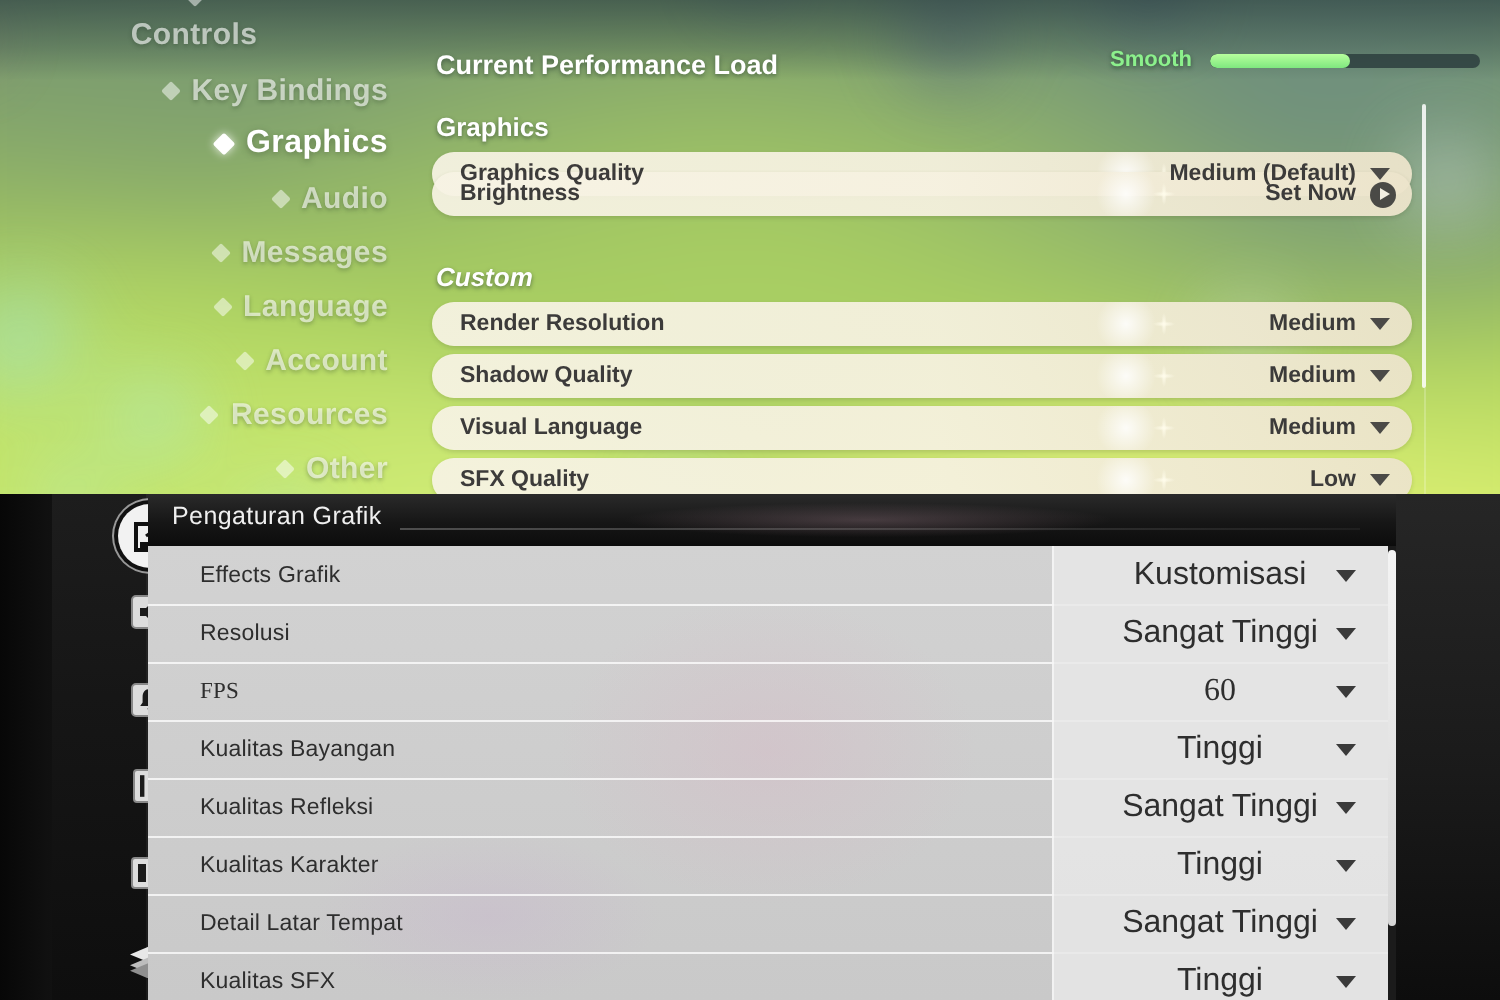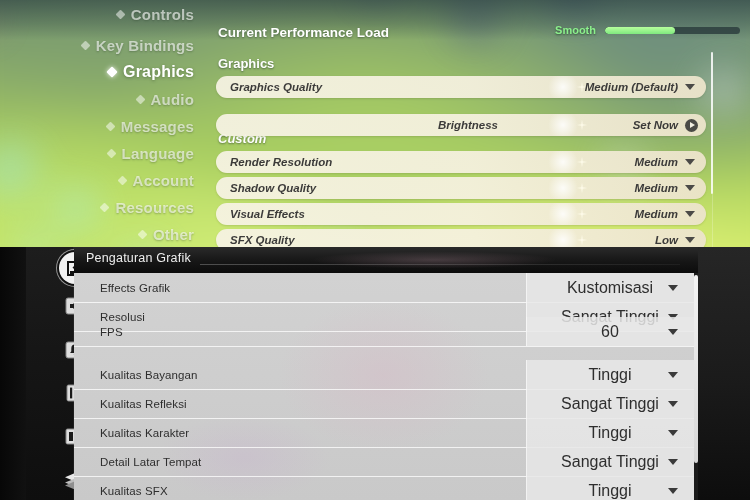--- a/index.html
+++ b/index.html
@@ -53,21 +53,21 @@
   #perf-title{font-size:13.5px;font-weight:bold;color:#fff;text-shadow:0 1px 2px rgba(30,50,40,.5);}
   #perf-meter{position:absolute;right:10px;top:10px;display:flex;align-items:center;gap:9px;}
   #perf-status{font-size:11px;font-weight:bold;color:#8cf08c;text-shadow:0 1px 2px rgba(20,50,30,.6);}
   #perf-bar{width:135px;height:7px;border-radius:4px;background:rgba(45,62,62,.85);overflow:hidden;}
   #perf-bar-fill{height:100%;border-radius:4px;background:linear-gradient(180deg,#b7ff9d,#7fe87f);}
 
   .section-label{position:absolute;left:8px;font-size:13px;font-weight:bold;color:#fff;
     text-shadow:0 1px 2px rgba(30,50,40,.55);}
   .opt-row{position:absolute;left:6px;width:490px;height:22px;border-radius:11px;
     background:linear-gradient(90deg,rgba(247,243,228,.93) 0%,rgba(246,241,224,.93) 52%,rgba(236,228,203,.95) 100%);
-    box-shadow:0 1px 2px rgba(60,70,40,.18);display:flex;align-items:center;overflow:hidden;font-style:italic;}
+    box-shadow:0 1px 2px rgba(60,70,40,.18);display:flex;align-items:center;overflow:hidden;}
   .opt-row .spark{position:absolute;width:34px;height:34px;top:-6px;
     background:radial-gradient(circle,rgba(255,255,255,.85) 0%,rgba(255,255,255,0) 62%);}
   .opt-row .spark4{position:absolute;top:3px;width:16px;height:16px;
     background:radial-gradient(ellipse 2px 8px at 50% 50%,rgba(255,252,235,.95),rgba(255,252,235,0) 70%),
                radial-gradient(ellipse 8px 2px at 50% 50%,rgba(255,252,235,.95),rgba(255,252,235,0) 70%);}
   .opt-name{position:relative;z-index:2;margin-left:14px;font-size:11.5px;font-weight:bold;color:#3c3b3a;}
   .opt-value{position:absolute;right:28px;z-index:2;font-size:11.5px;font-weight:bold;color:#3c3b3a;}
   .opt-caret{position:absolute;right:11px;z-index:2;width:0;height:0;
     border-left:5px solid transparent;border-right:5px solid transparent;border-top:6px solid #4b4a47;}
   .opt-circle{position:absolute;right:8px;z-index:2;width:13px;height:13px;border-radius:50%;
@@ -125,21 +125,21 @@
 <body>
 
 <div id="root">
 
   <div id="top-panel">
     <div class="bg-blur bg-layer-1"></div>
     <div class="bg-blur bg-layer-2"></div>
     <div class="top-scrim"></div>
 
     <div id="top-nav">
-        <div class="nav-item" style="top: 2px;">
+        <div class="nav-item" style="top: 2px; flex-direction: column;">
           <span class="nav-diamond"></span>
           <span class="nav-label">Controls</span>
         </div>
         <div class="nav-item" style="top: 33px;">
           <span class="nav-diamond"></span>
           <span class="nav-label">Key Bindings</span>
         </div>
         <div class="nav-item active" style="top: 60px;">
           <span class="nav-diamond"></span>
           <span class="nav-label">Graphics</span>
@@ -184,21 +184,21 @@
       <div id="top-scrolltrack"></div>
     <div class="section-label" style="top: 42px;">Graphics</div>
         <div class="section-label" style="top: 117px; font-style: italic;">Custom</div>
         <div class="opt-row" style="top: 62px;">
           <span class="spark" style="left: 330px;"></span>
           <span class="spark4" style="left: 358px;"></span>
           <span class="opt-name">Graphics Quality</span>
           <span class="opt-value">Medium (Default)</span>
           <span class="opt-caret"></span>
         </div>
-        <div class="opt-row" style="top: 100px; justify-content: center;">
+        <div class="opt-row" style="top: 72px;">
           <span class="spark" style="left: 330px;"></span>
           <span class="spark4" style="left: 358px;"></span>
           <span class="opt-name">Brightness</span>
           <span class="opt-value">Set Now</span>
           <span class="opt-circle">
             <i></i>
           </span>
         </div>
         <div class="opt-row" style="top: 137px;">
           <span class="spark" style="left: 330px;"></span>
@@ -210,21 +210,21 @@
         <div class="opt-row" style="top: 163px;">
           <span class="spark" style="left: 330px;"></span>
           <span class="spark4" style="left: 358px;"></span>
           <span class="opt-name">Shadow Quality</span>
           <span class="opt-value">Medium</span>
           <span class="opt-caret"></span>
         </div>
         <div class="opt-row" style="top: 189px;">
           <span class="spark" style="left: 330px;"></span>
           <span class="spark4" style="left: 358px;"></span>
-          <span class="opt-name">Visual Effects</span>
+          <span class="opt-name">Visual Language</span>
           <span class="opt-value">Medium</span>
           <span class="opt-caret"></span>
         </div>
         <div class="opt-row" style="top: 215px; align-items: center;">
           <span class="spark" style="left: 330px;"></span>
           <span class="spark4" style="left: 358px;"></span>
           <span class="opt-name">SFX Quality</span>
           <span class="opt-value">Low</span>
           <span class="opt-caret"></span>
         </div>
@@ -303,21 +303,21 @@
             <span class="bp-row-caret"></span>
           </div>
         </div>
         <div class="bp-row" style="top: 29px;">
           <span class="bp-row-name">Resolusi</span>
           <div class="bp-row-val-cell">
             <span class="bp-row-val">Sangat Tinggi</span>
             <span class="bp-row-caret"></span>
           </div>
         </div>
-        <div class="bp-row" style="top: 44px;">
+        <div class="bp-row" style="top: 58px; font-family: Liberation Serif, serif;">
           <span class="bp-row-name">FPS</span>
           <div class="bp-row-val-cell">
             <span class="bp-row-val">60</span>
             <span class="bp-row-caret"></span>
           </div>
         </div>
         <div class="bp-row" style="top: 87px;">
           <span class="bp-row-name">Kualitas Bayangan</span>
           <div class="bp-row-val-cell">
             <span class="bp-row-val">Tinggi</span>

